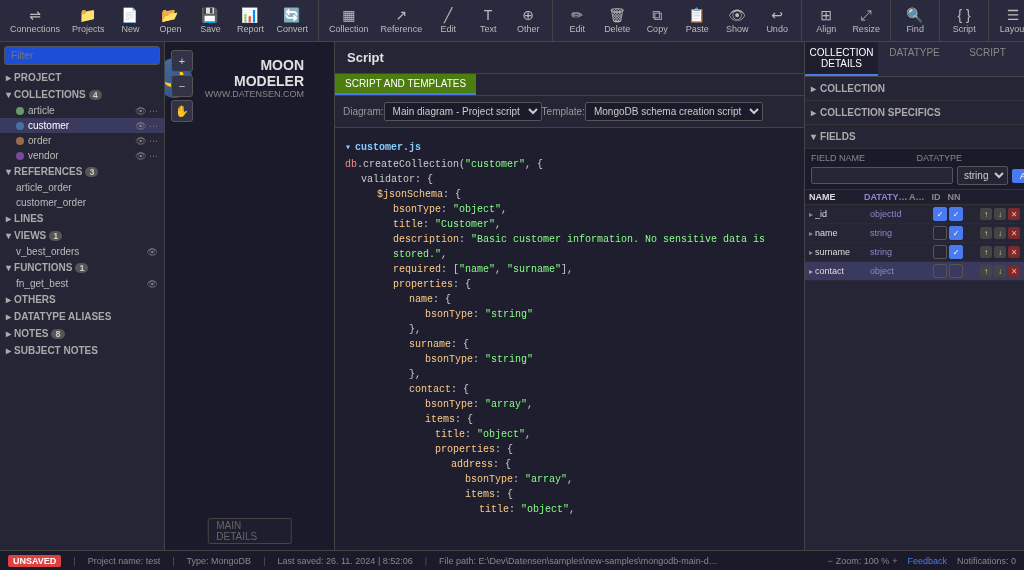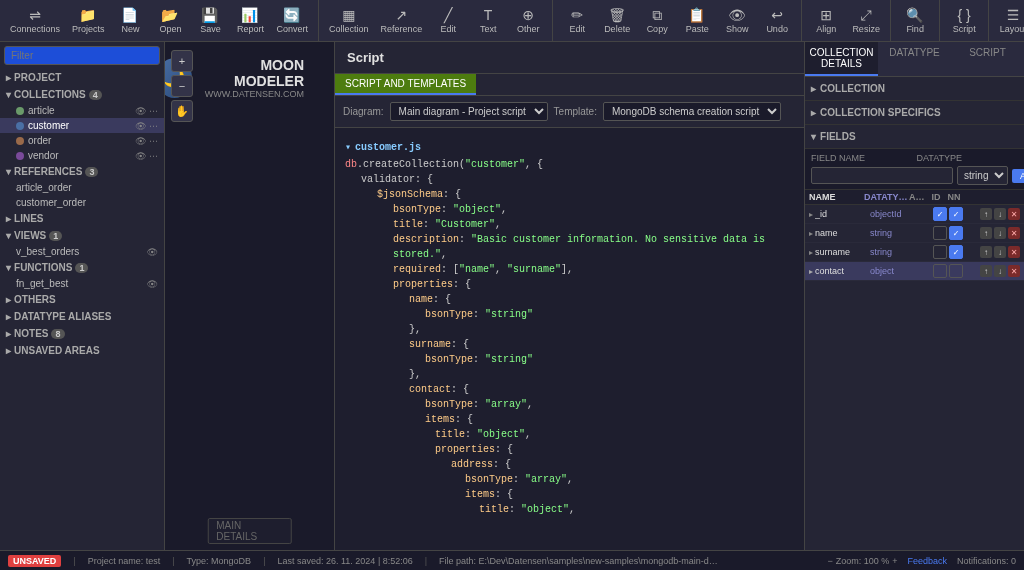--- a/index.html
+++ b/index.html
@@ -39,21 +39,21 @@
     .logo-text { text-align: right; }
     .logo-name { font-size: 14px; font-weight: bold; color: #e0e0e0; }
     .logo-url { font-size: 9px; color: #888; }
 
     
     .script-panel { width: 470px; background: #1e1e2e; border-left: 1px solid #444; display: flex; flex-direction: column; flex-shrink: 0; overflow: hidden; }
     .script-header { background: #252535; padding: 8px 12px; font-size: 13px; font-weight: bold; color: #e0e0e0; border-bottom: 1px solid #444; }
     .script-tabs { display: flex; background: #252535; border-bottom: 1px solid #444; font-size: 10px; }
     .script-tab { padding: 4px 10px; cursor: pointer; color: #888; border-bottom: 2px solid transparent; }
     .script-tab.active { color: #fff; border-bottom-color: #4a7af0; background: #4d7c0f; }
-    .script-controls { padding: 6px 8px; background: #252535; border-bottom: 1px solid #444; display: flex; align-items: center; gap: 6px; font-size: 10px; flex-wrap: wrap; }
+    .script-controls { padding: 6px 8px; background: #252535; border-bottom: 1px solid #444; display: flex; align-items: center; font-size: 10px; flex-wrap: wrap; }
     .script-controls label { color: #999; }
     .script-select { background: #1a1a2a; border: 1px solid #555; color: #ccc; padding: 2px 4px; border-radius: 2px; font-size: 10px; }
     .script-code { flex: 1; overflow-y: auto; padding: 8px 10px; font-family: 'Courier New', monospace; font-size: 10px; color: #ccc; line-height: 1.5; background: #1e1e2e; }
     .script-code::-webkit-scrollbar { width: 4px; }
     .script-code::-webkit-scrollbar-track { background: #1a1a2a; }
     .script-code::-webkit-scrollbar-thumb { background: #555; }
     .code-file { color: #88ccff; font-weight: bold; margin: 4px 0 2px; display: flex; align-items: center; gap: 4px; }
     .code-key { color: #ff8888; }
     .code-str { color: #88ff88; }
     .code-prop { color: #ffcc88; }
@@ -298,21 +298,21 @@
       </div>
 
       <div class="sidebar-section">
         <span>▸</span>
         <span>NOTES</span>
         <span class="sidebar-badge">8</span>
       </div>
 
       <div class="sidebar-section">
         <span>▸</span>
-        <span>UNSAVED AREAS</span>
+        <span>SUBJECT NOTES</span>
       </div>
     </div>
   </div>
 
   <div class="canvas-area">
 
     <div class="canvas-tools">
       <div class="canvas-tool-btn">+</div>
       <div class="canvas-tool-btn">−</div>
       <div class="canvas-tool-btn">✋</div>

